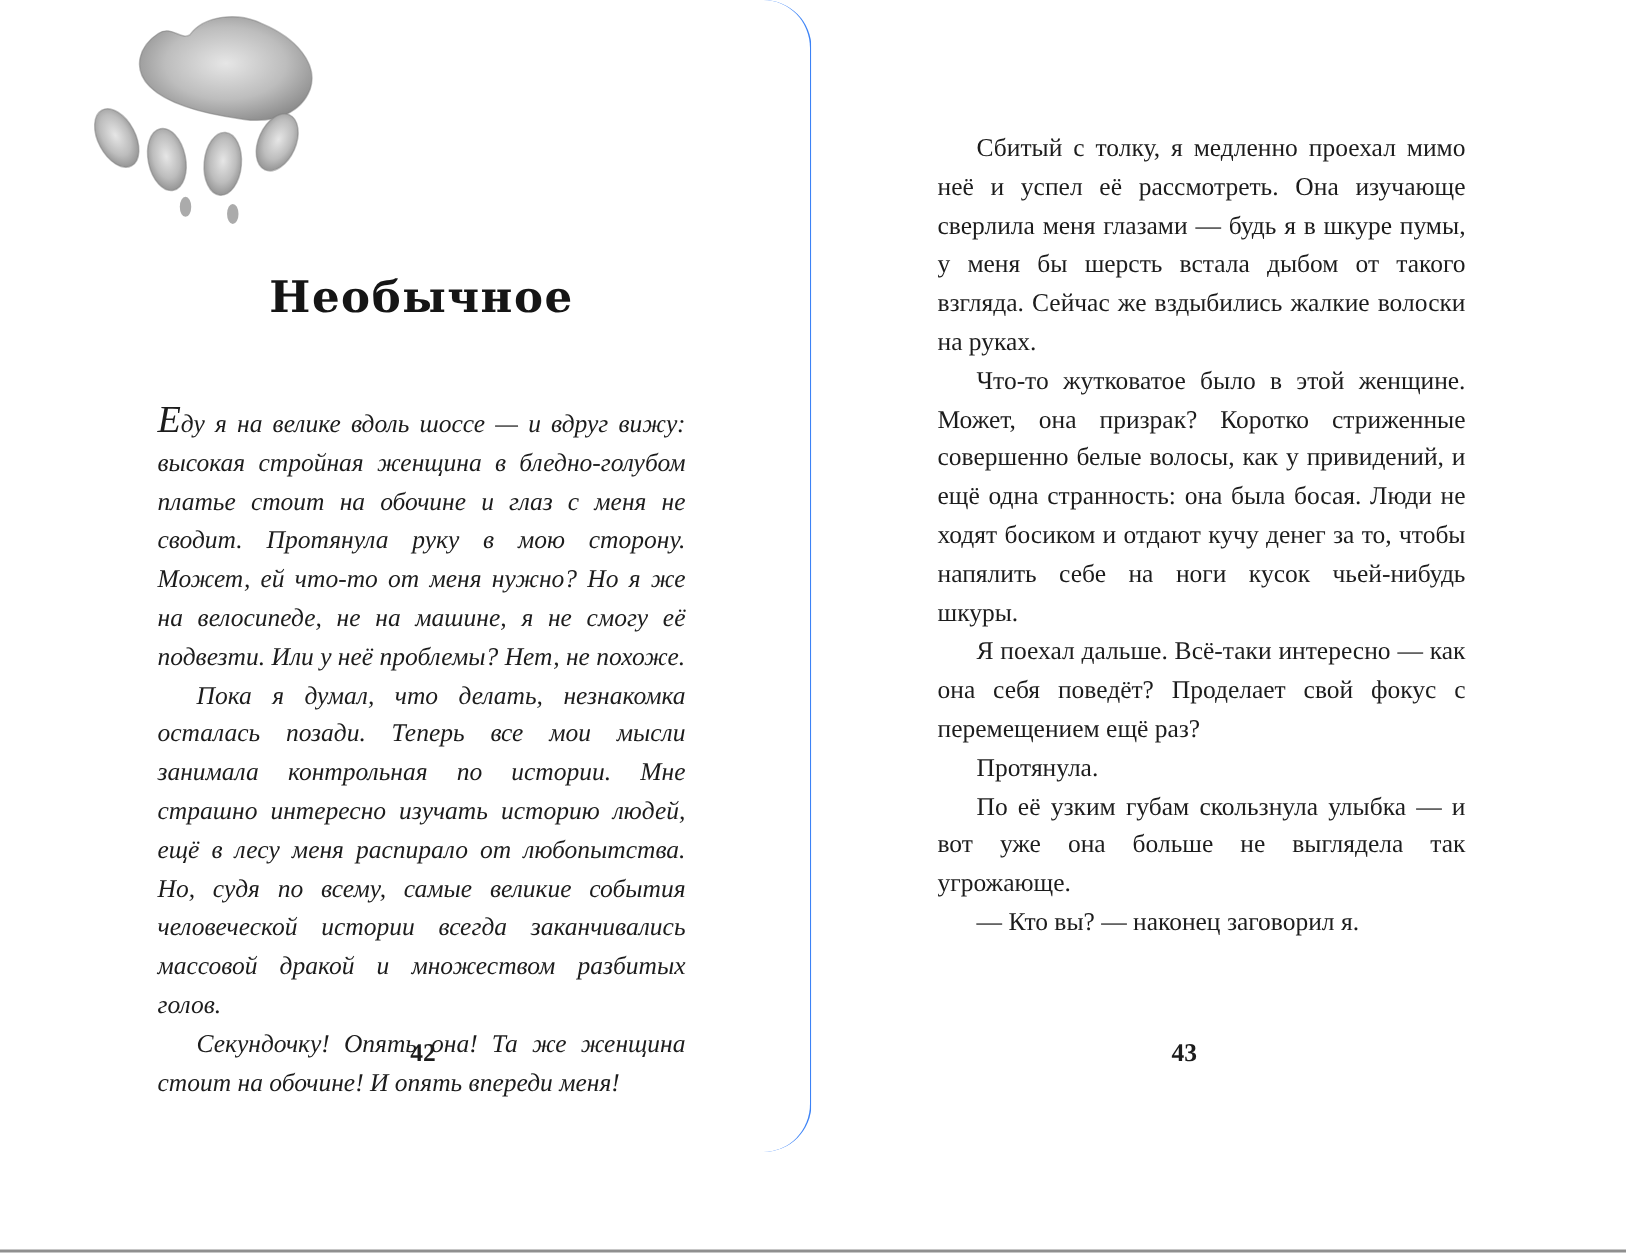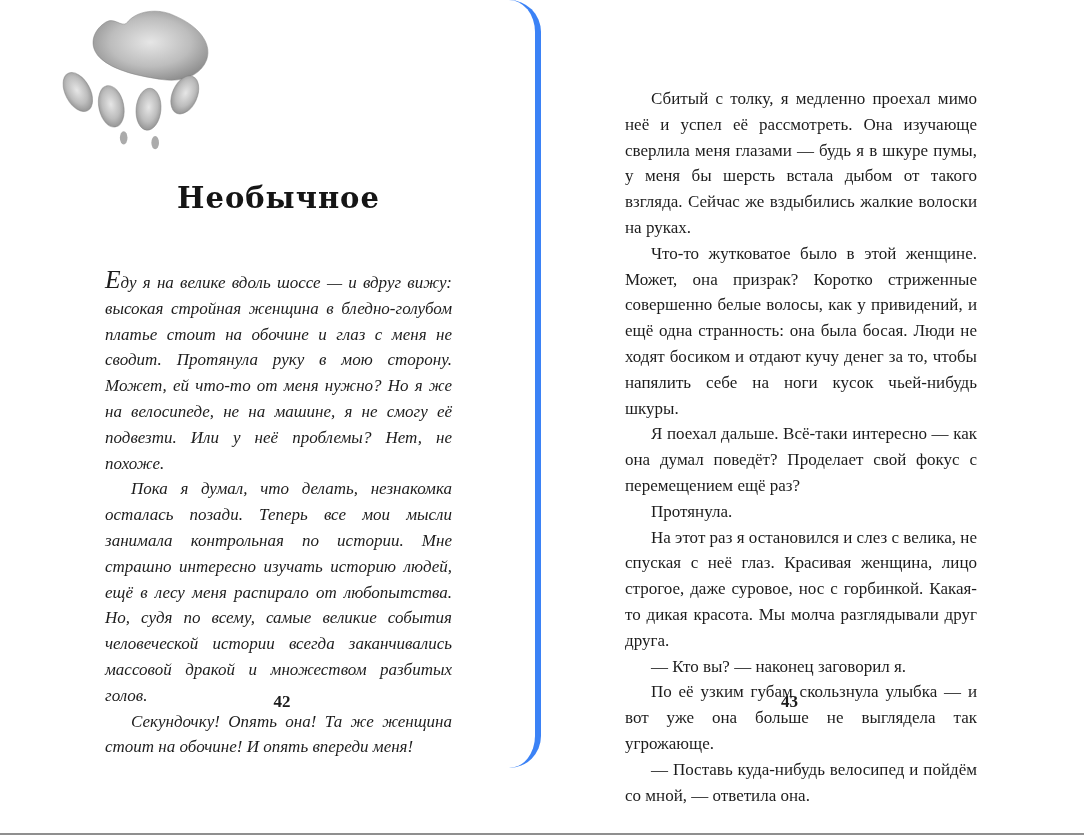--- a/index.html
+++ b/index.html
@@ -20,21 +20,21 @@
     width: 1084px;
     height: 833px;
     position: relative;
   }
   .page {
     position: relative;
     height: 768px;
     background: #ffffff;
     box-sizing: border-box;
   }
-  .page-left  { width: 541px; border-right: 6px solid #3b82f6; border-radius: 32px; }
+  .page-left  { width: 541px; border-right: 1px solid #3b82f6; border-radius: 32px; }
   .page-right { width: 542px; }
   .bottom-rule {
     position: absolute;
     left: 0;
     top: 833px;
     width: 1084px;
     height: 2px;
     background: #8f8f8f;
   }
   
@@ -130,26 +130,24 @@
       </div>
 
     <div class="page-number">42</div>
   </div>
 
   <div class="page page-right">
 
     <div class="body-text">
         <p>Сбитый с толку, я медленно проехал мимо неё и успел её рассмотреть. Она изучающе сверлила меня глазами — будь я в шкуре пумы, у меня бы шерсть встала дыбом от такого взгляда. Сейчас же вздыбились жалкие волоски на руках.</p>
         <p>Что-то жутковатое было в этой женщине. Может, она призрак? Коротко стриженные совершенно белые волосы, как у привидений, и ещё одна странность: она была босая. Люди не ходят босиком и отдают кучу денег за то, чтобы напялить себе на ноги кусок чьей-нибудь шкуры.</p>
-        <p>Я поехал дальше. Всё-таки интересно — как она думал поведёт? Проделает свой фокус с перемещением ещё раз?</p>
+        <p>Я поехал дальше. Всё-таки интересно — как она себя поведёт? Проделает свой фокус с перемещением ещё раз?</p>
         <p>Протянула.</p>
-        <p>На этот раз я остановился и слез с велика, не спуская с неё глаз. Красивая женщина, лицо строгое, даже суровое, нос с горбинкой. Какая-то дикая красота. Мы молча разглядывали друг друга.</p>
+        <p>По её узким губам скользнула улыбка — и вот уже она больше не выглядела так угрожающе.</p>
         <p>— Кто вы? — наконец заговорил я.</p>
-        <p>По её узким губам скользнула улыбка — и вот уже она больше не выглядела так угрожающе.</p>
-        <p>— Поставь куда-нибудь велосипед и пойдём со мной, — ответила она.</p>
       </div>
 
     <div class="page-number">43</div>
   </div>
 
 </div>
 
 <div class="bottom-rule"></div>
 
 </body></html>

